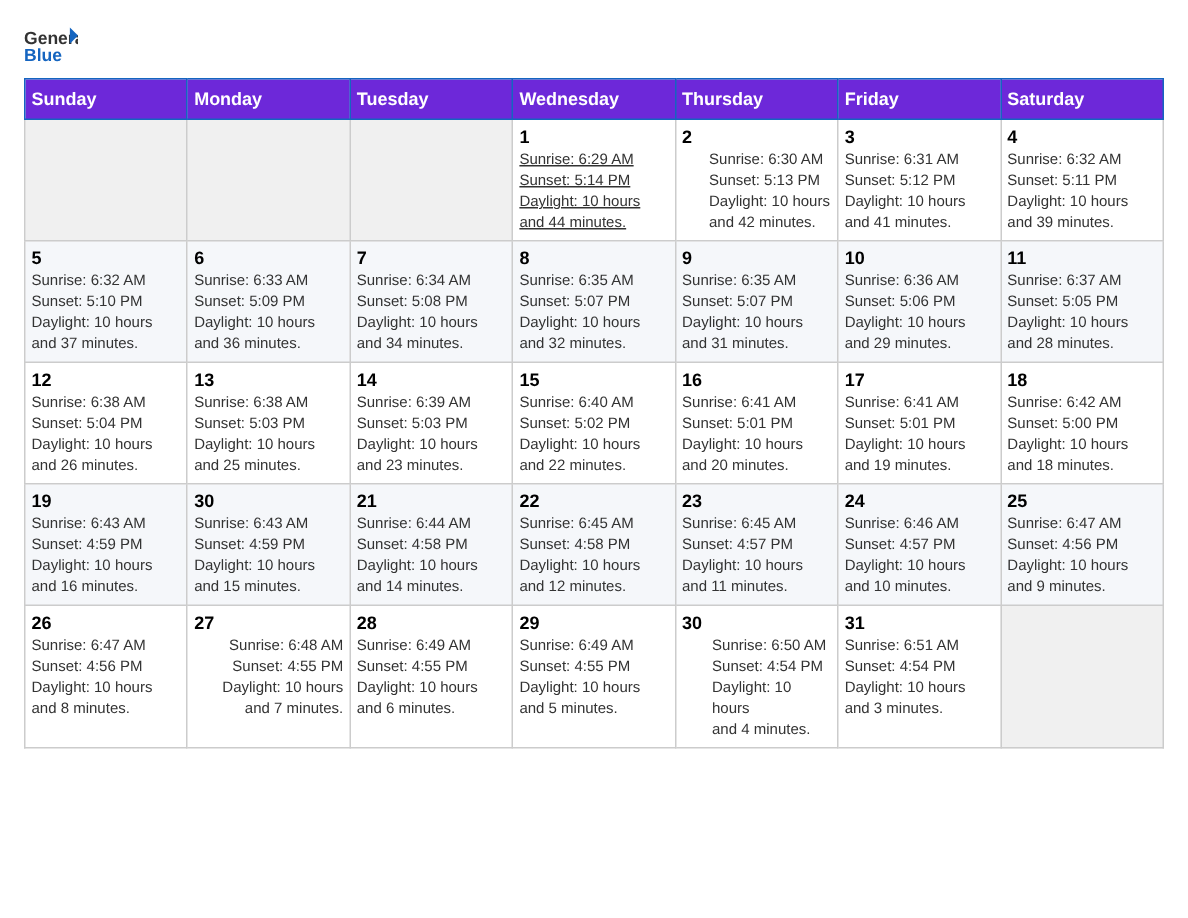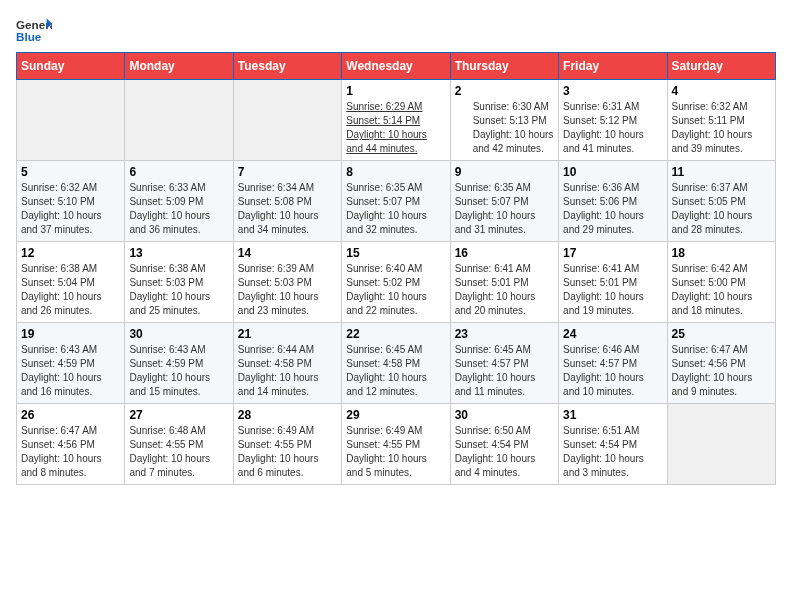--- a/index.html
+++ b/index.html
@@ -36,21 +36,21 @@
     .subtitle {
       font-size: 15px;
       color: #333;
     }
     table {
       width: 100%;
       border-collapse: collapse;
       font-size: 11px;
     }
     thead tr th {
-      background-color: #ef4444;
+      background-color: #6d28d9;
       color: #fff;
       padding: 6px 4px;
       text-align: left;
       font-size: 12px;
       font-weight: bold;
       border: 1px solid #1565C0;
     }
     tbody tr td {
       border: 1px solid #ccc;
       padding: 4px 4px;
@@ -295,42 +295,42 @@
       <tr>
         <td>
           <div class="day-number">26</div>
           <div class="day-info" style="white-space: pre-line;">Sunrise: 6:47 AM
 Sunset: 4:56 PM
 Daylight: 10 hours
 and 8 minutes.</div>
         </td>
         <td>
           <div class="day-number">27</div>
-          <div class="day-info" style="white-space: pre-line;">Sunrise: 6:48 AM
+          <div class="day-info" style="white-space: pre-line; text-align: right;">Sunrise: 6:48 AM
 Sunset: 4:55 PM
 Daylight: 10 hours
 and 7 minutes.</div>
         </td>
         <td>
           <div class="day-number">28</div>
           <div class="day-info" style="white-space: pre-line;">Sunrise: 6:49 AM
 Sunset: 4:55 PM
 Daylight: 10 hours
 and 6 minutes.</div>
         </td>
         <td>
           <div class="day-number">29</div>
           <div class="day-info" style="white-space: pre-line;">Sunrise: 6:49 AM
 Sunset: 4:55 PM
 Daylight: 10 hours
 and 5 minutes.</div>
         </td>
         <td>
           <div class="day-number">30</div>
-          <div class="day-info" style="white-space: pre-line;">Sunrise: 6:50 AM
+          <div class="day-info" style="white-space: pre-line; margin-left: 20px;">Sunrise: 6:50 AM
 Sunset: 4:54 PM
 Daylight: 10 hours
 and 4 minutes.</div>
         </td>
         <td>
           <div class="day-number">31</div>
           <div class="day-info" style="white-space: pre-line;">Sunrise: 6:51 AM
 Sunset: 4:54 PM
 Daylight: 10 hours
 and 3 minutes.</div>

